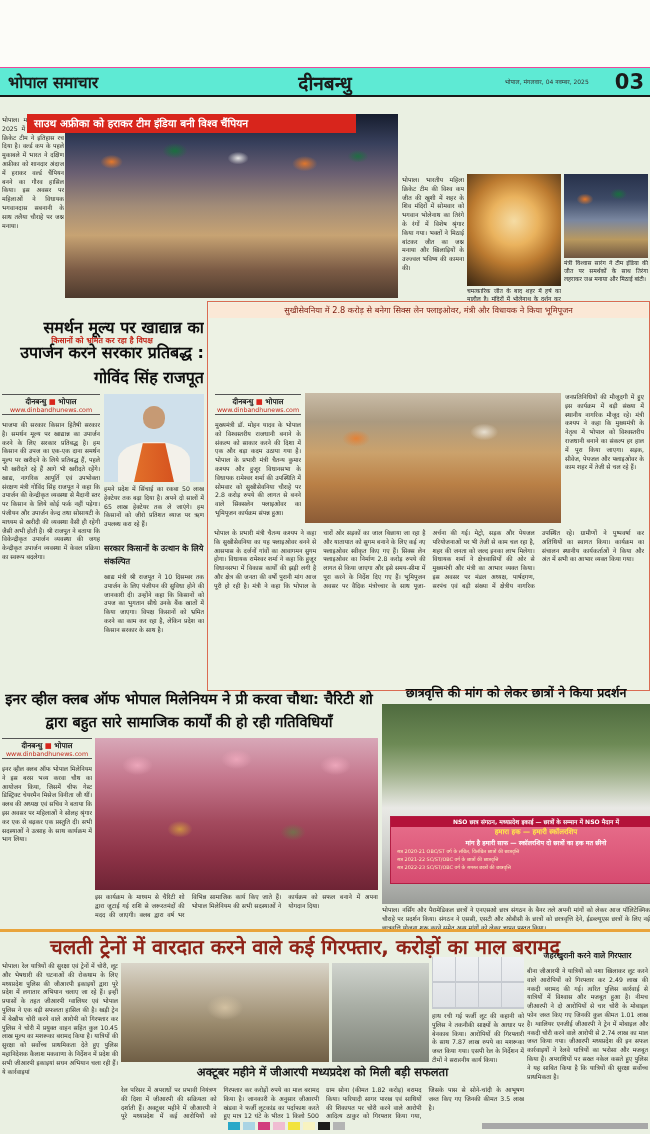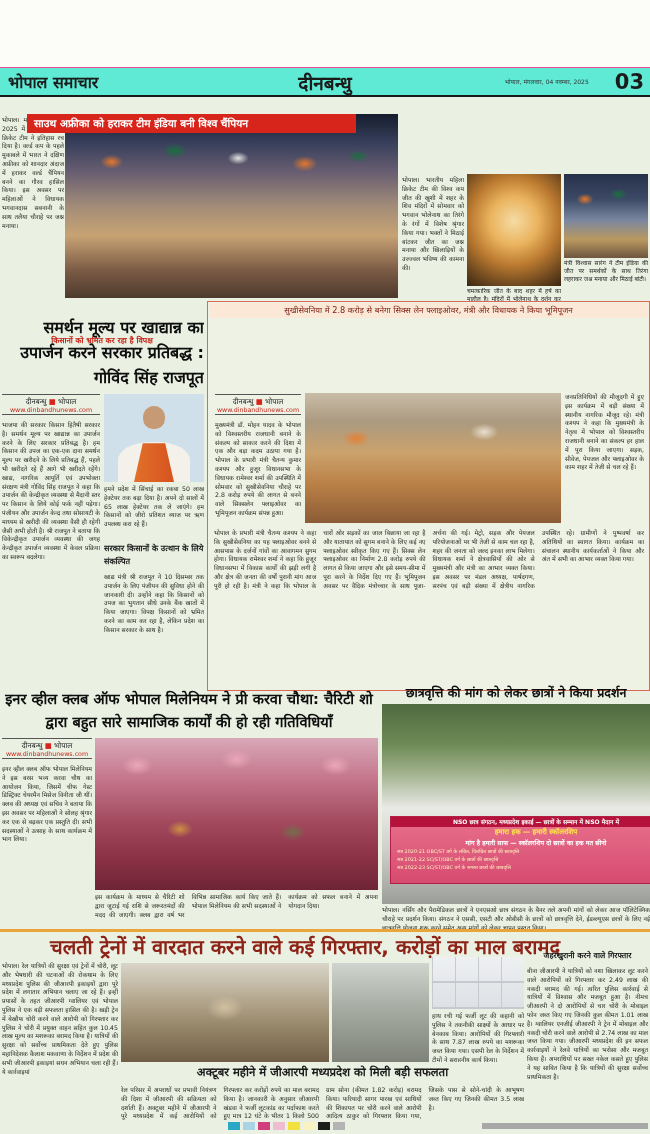--- a/index.html
+++ b/index.html
@@ -41,21 +41,21 @@
       radial-gradient(12px 8px at 25% 30%, rgba(238,122,38,.95), transparent 70%),
       radial-gradient(12px 8px at 65% 24%, rgba(20,118,58,.85), transparent 70%),
       linear-gradient(180deg,#27314a 0%,#3d4a66 30%,#7a87a0 55%,#b9995f 78%,#6e5640 100%);}
   .bh-cap2{left:564px;top:260px;width:84px;height:46px;}
   
   .msp-kicker{left:0;top:303px;width:204px;height:12px;text-align:center;
               color:#c3271b;font-size:7.8px;font-weight:bold;margin-top:32px;}
   .msp-headline{left:0;top:316px;width:204px;height:77px;text-align:right;
                 font-size:16px;line-height:1.55;}
   .byline{text-align:center;border-top:0.6px solid #555;border-bottom:0.6px solid #555;padding:1px 0;}
-  .byline .b1{font-size:7.4px;font-weight:normal;display:block;}
+  .byline .b1{font-size:7.4px;font-weight:bold;display:block;}
   .byline .sep{color:#d8251c;}
   .byline .url{font-size:6.3px;color:#c3271b;display:block;}
   .msp-byline{left:2px;top:394px;width:98px;}
   .msp-col1{left:2px;top:421px;width:98px;height:266px;}
   .ph-portrait{left:104px;top:394px;width:100px;height:88px;background:#cfe0eb;}
   .ph-portrait .head{position:absolute;top:14%;left:39%;width:22%;height:26%;background:#c69a74;border-radius:50% 50% 45% 45%;}
   .ph-portrait .torso{position:absolute;bottom:0;left:14%;width:72%;height:46%;background:#f3f1ea;border-radius:45% 45% 0 0;}
   .ph-portrait .scarf{position:absolute;bottom:0;left:30%;width:40%;height:44%;
     background:linear-gradient(90deg,#e2702a,#d6531f);clip-path:polygon(22% 0,78% 0,100% 100%,0 100%);}
   .msp-under{left:104px;top:485px;width:100px;height:56px;}

